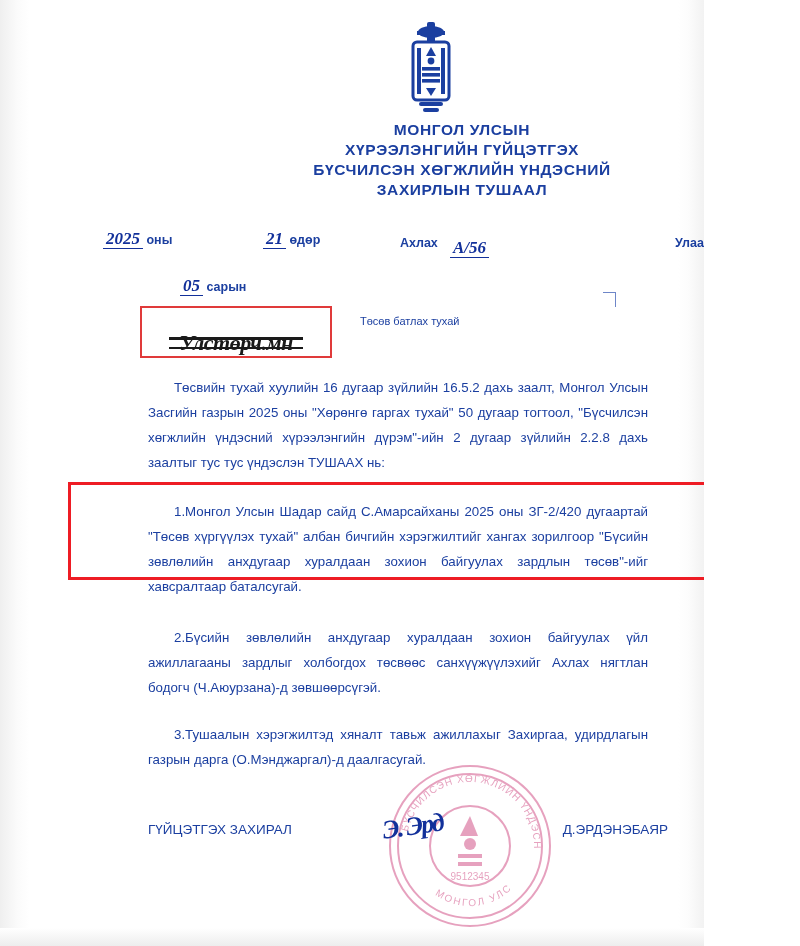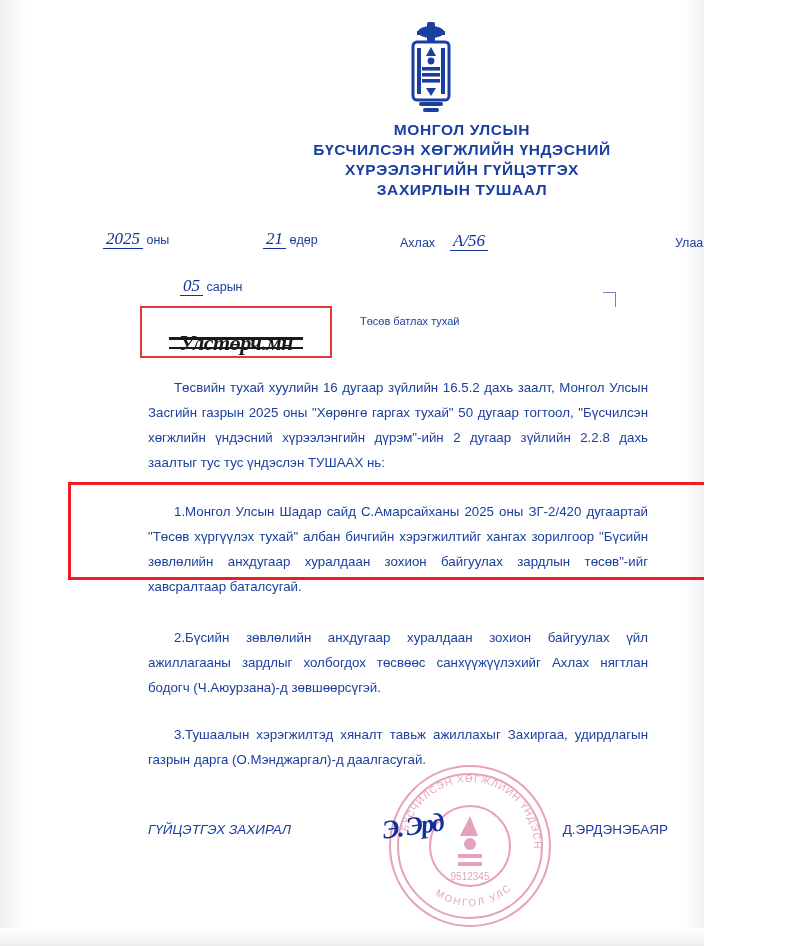--- a/index.html
+++ b/index.html
@@ -74,26 +74,26 @@
   .hand {
     font-family: "Liberation Serif", serif;
     font-style: italic;
     color: #12309a;
     font-size: 17px;
     border-bottom: 1.6px solid #12309a;
     padding: 0 3px 1px 3px;
     display: inline-block;
     line-height: 17px;
   }
-  .dl-item { position: absolute; white-space: nowrap; }
+  .dl-item { position: absolute; white-space: nowrap; font-weight: bold; }
   .dl-year { left: 8px; top: 2px; }
   .dl-month { left: 85px; top: 2px; margin-top: 47px; }
   .dl-day { left: 168px; top: 2px; }
   .dl-num-label { left: 305px; top: 8px; }
-  .dl-num { left: 355px; top: 4px; }
+  .dl-num { left: 355px; top: 11px; }
   .dl-city { left: 580px; top: 8px; font-size: 11.5px; }
   .lbl { color:#1b3fa0; font-size: 12.5px; }
 
   
   .wm-box {
     position: absolute;
     left: 140px;
     top: 306px;
     width: 188px;
     height: 48px;
@@ -173,21 +173,21 @@
     position: absolute;
     left: 148px;
     top: 822px;
     width: 520px;
     color: #1b3fa0;
     font-size: 13.5px;
     display: flex;
     justify-content: space-between;
     align-items: center;
   }
-  .sign-title { white-space: nowrap; font-style: italic; }
+  .sign-title { white-space: nowrap; }
   .sign-name { white-space: nowrap; }
   .signature-mark {
     position: absolute;
     left: 383px;
     top: 806px;
     width: 140px;
     height: 46px;
     color: #12309a;
     font-family: "Liberation Serif", serif;
     font-style: italic;
@@ -239,22 +239,22 @@
         <polygon points="26,74 31,66 21,66"></polygon>
 
         <rect x="14" y="80" width="24" height="4" rx="2"></rect>
         <rect x="18" y="86" width="16" height="4" rx="2"></rect>
       </g>
     </svg>
   </div>
 
   <div class="org-title">
     <div>МОНГОЛ УЛСЫН</div>
+    <div>ХҮРЭЭЛЭНГИЙН ГҮЙЦЭТГЭХ</div>
     <div>БҮСЧИЛСЭН ХӨГЖЛИЙН ҮНДЭСНИЙ</div>
-    <div>ХҮРЭЭЛЭНГИЙН ГҮЙЦЭТГЭХ</div>
     <div>ЗАХИРЛЫН ТУШААЛ</div>
   </div>
 
   <div class="dateline">
     <span class="dl-item dl-year">
       <span class="hand">2025</span>
       <span class="lbl">оны</span>
     </span>
     <span class="dl-item dl-month">
       <span class="hand">05</span>

